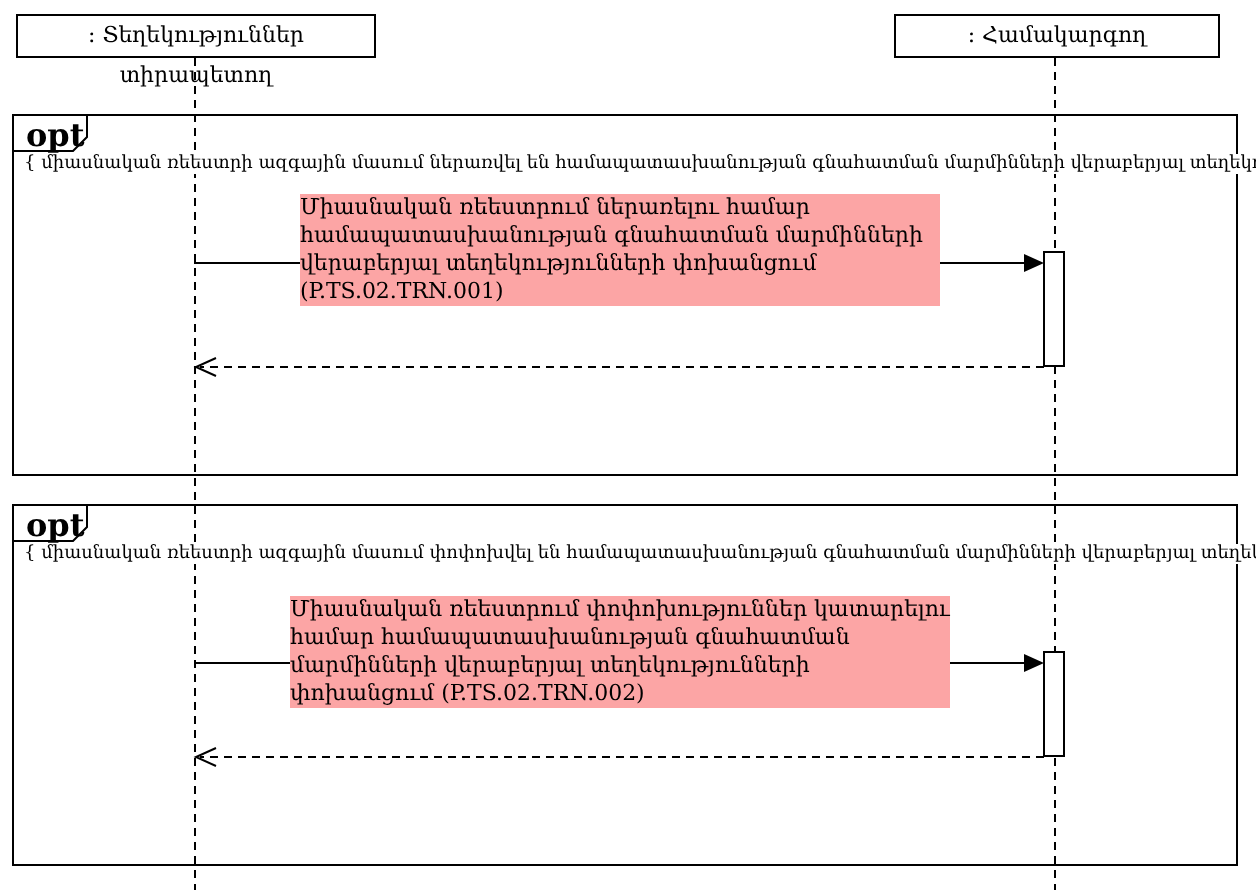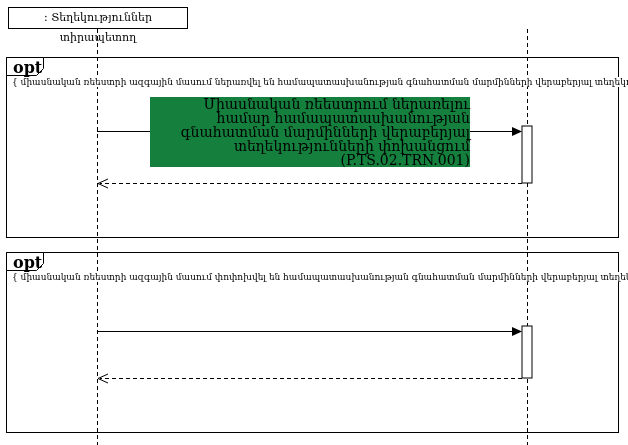--- a/index.html
+++ b/index.html
@@ -16,22 +16,22 @@
     position:absolute; border:1px solid #000; background:#fff;
     text-align:center; font-size:11px; line-height:20px; height:20px;
   }
   .fragment { position:absolute; border:1px solid #000; background:transparent; }
   .opt-label { position:absolute; font-weight:bold; font-size:16px; }
   .guard {
     position:absolute; font-size:9px; white-space:nowrap;
     background:#fff; padding:0 2px;
   }
   .msg {
-    position:absolute; text-align:right; font-size:14px; line-height:14px;
-    background:#15803d;
+    position:absolute; text-align:left; font-size:11px; line-height:14px;
+    background:#fca5a5;
   }
 </style>
 </head>
 <body>
 
 <div class="canvas">
 
   <div class="layer fragments-layer">
     <div class="fragment" style="left:6px; top:57px; width:611px; height:179px;"></div>
     <div class="fragment" style="left:6px; top:252px; width:611px; height:179px;"></div>
@@ -60,22 +60,26 @@
 
     <line x1="522" y1="378.5" x2="100" y2="378.5" stroke="#000" stroke-width="1" stroke-dasharray="4 3"></line>
     <polyline points="108,374 98,378.5 108,383" fill="none" stroke="#000" stroke-width="1"></polyline>
   </svg>
 
   <div class="layer text-layer">
 
     <div class="actor" style="left:8px; top:7px; width:178px;">
       <span>: Տեղեկություններ տիրապետող</span>
     </div>
+    <div class="actor" style="left:447px; top:7px; width:161px;">
+      <span>: Համակարգող</span>
+    </div>
 
     <div class="opt-label" style="left:13px; top:58px;">opt</div>
     <div class="guard" style="left:10px; top:77px;">{ միասնական ռեեստրի ազգային մասում ներառվել են համապատասխանության գնահատման մարմինների վերաբերյալ տեղեկությունները }</div>
     <div class="msg" style="left:150px; top:97px; width:320px;">Միասնական ռեեստրում ներառելու համար համապատասխանության գնահատման մարմինների վերաբերյալ տեղեկությունների փոխանցում (P.TS.02.TRN.001)</div>
 
     <div class="opt-label" style="left:13px; top:253px;">opt</div>
     <div class="guard" style="left:10px; top:272px;">{ միասնական ռեեստրի ազգային մասում փոփոխվել են համապատասխանության գնահատման մարմինների վերաբերյալ տեղեկությունները }</div>
+    <div class="msg" style="left:145px; top:298px; width:330px;">Միասնական ռեեստրում փոփոխություններ կատարելու համար համապատասխանության գնահատման մարմինների վերաբերյալ տեղեկությունների փոխանցում (P.TS.02.TRN.002)</div>
 
   </div>
 </div>
 
 </body></html>

